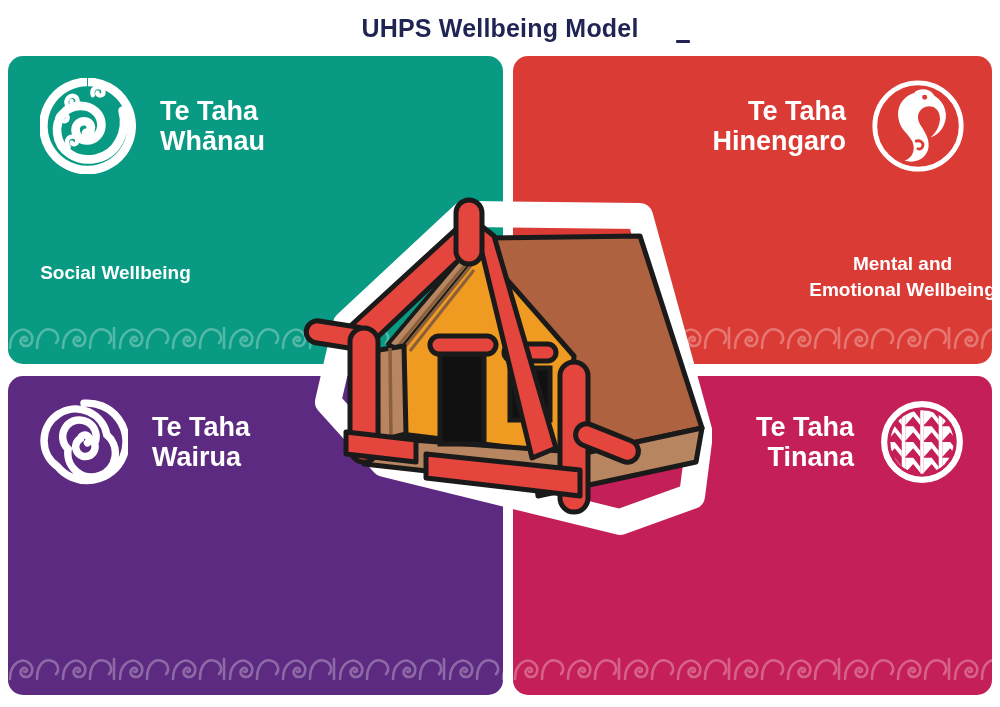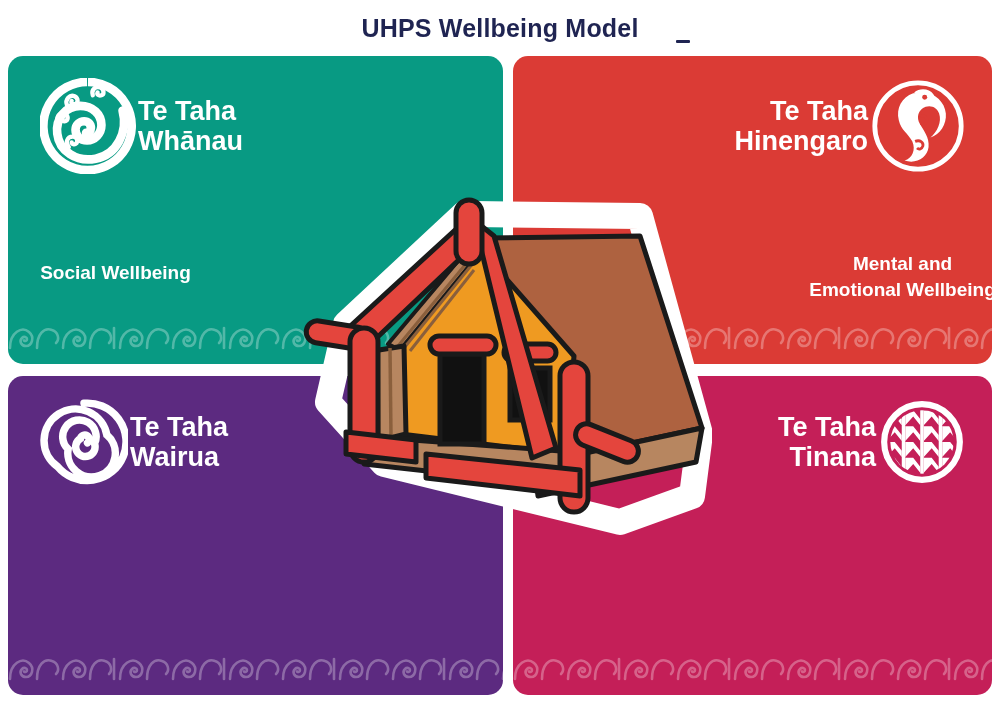--- a/index.html
+++ b/index.html
@@ -39,21 +39,21 @@
   #card-whanau    { left: 8px;   top: 56px;  width: 495px; height: 308px; background: #089A83; }
   #card-hinengaro { left: 513px; top: 56px;  width: 479px; height: 308px; background: #DB3B35; }
   #card-wairua    { left: 8px;   top: 376px; width: 495px; height: 319px; background: #5C2A80; }
   #card-tinana    { left: 513px; top: 376px; width: 479px; height: 319px; background: #C41F58; }
 
   
   .head {
     position: absolute;
     display: flex;
     align-items: center;
-    gap: 2px;
+    gap: 24px;
   }
   .head.left  { left: 32px;  top: 22px; flex-direction: row; }
   .head.right { right: 26px; top: 22px; flex-direction: row-reverse; }
 
   .badge { width: 96px; height: 96px; flex: 0 0 96px; display:block; }
   .badge.small { width: 88px; height: 88px; flex: 0 0 88px; }
 
   .maori-name {
     font-size: 27px;
     font-weight: bold;

